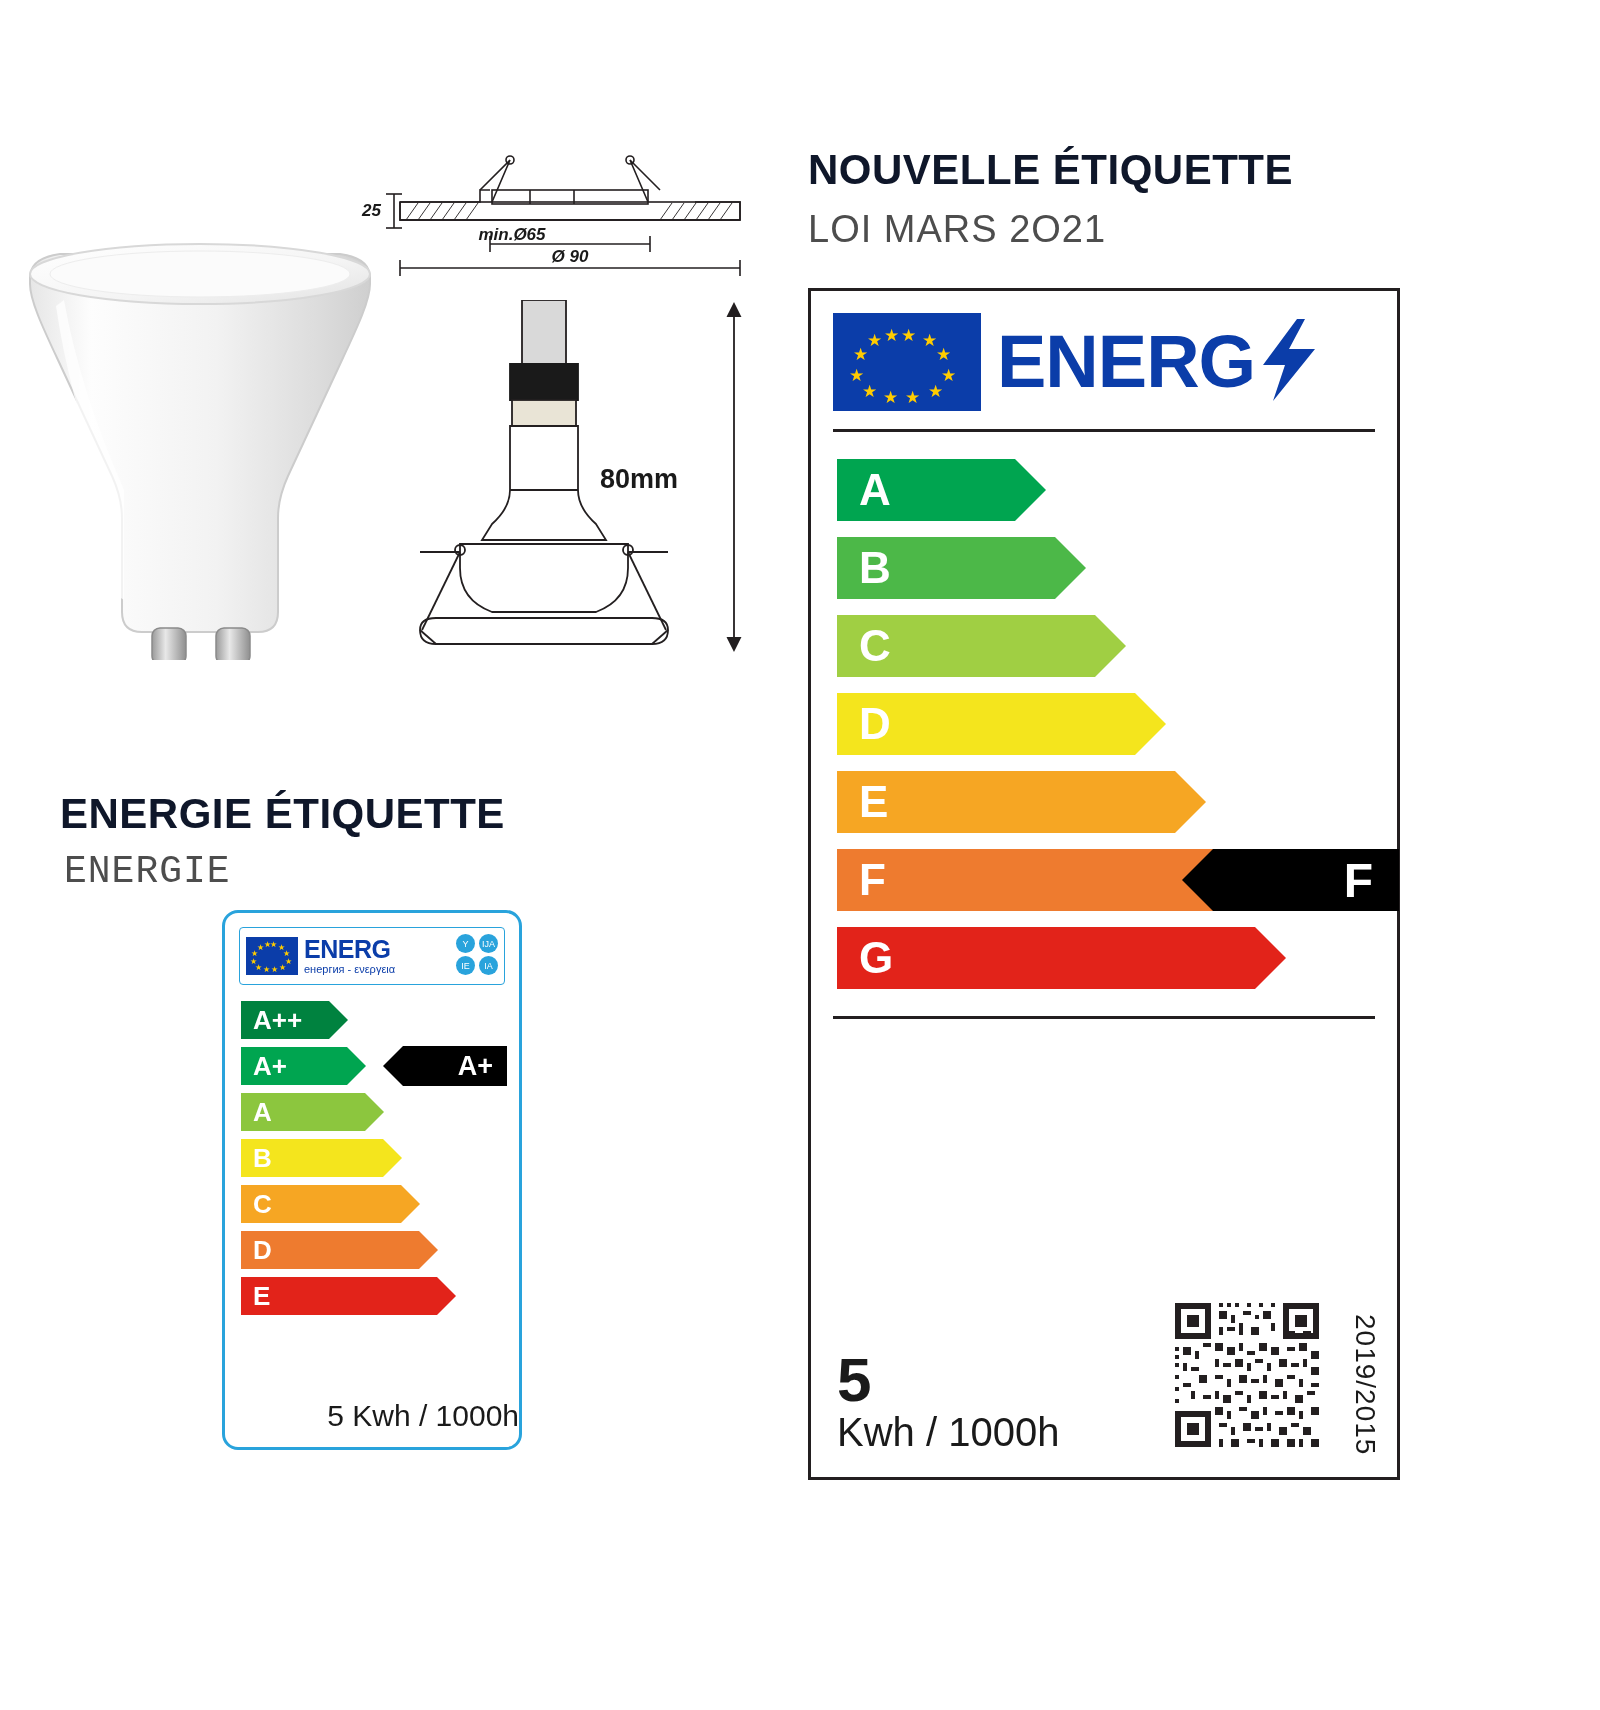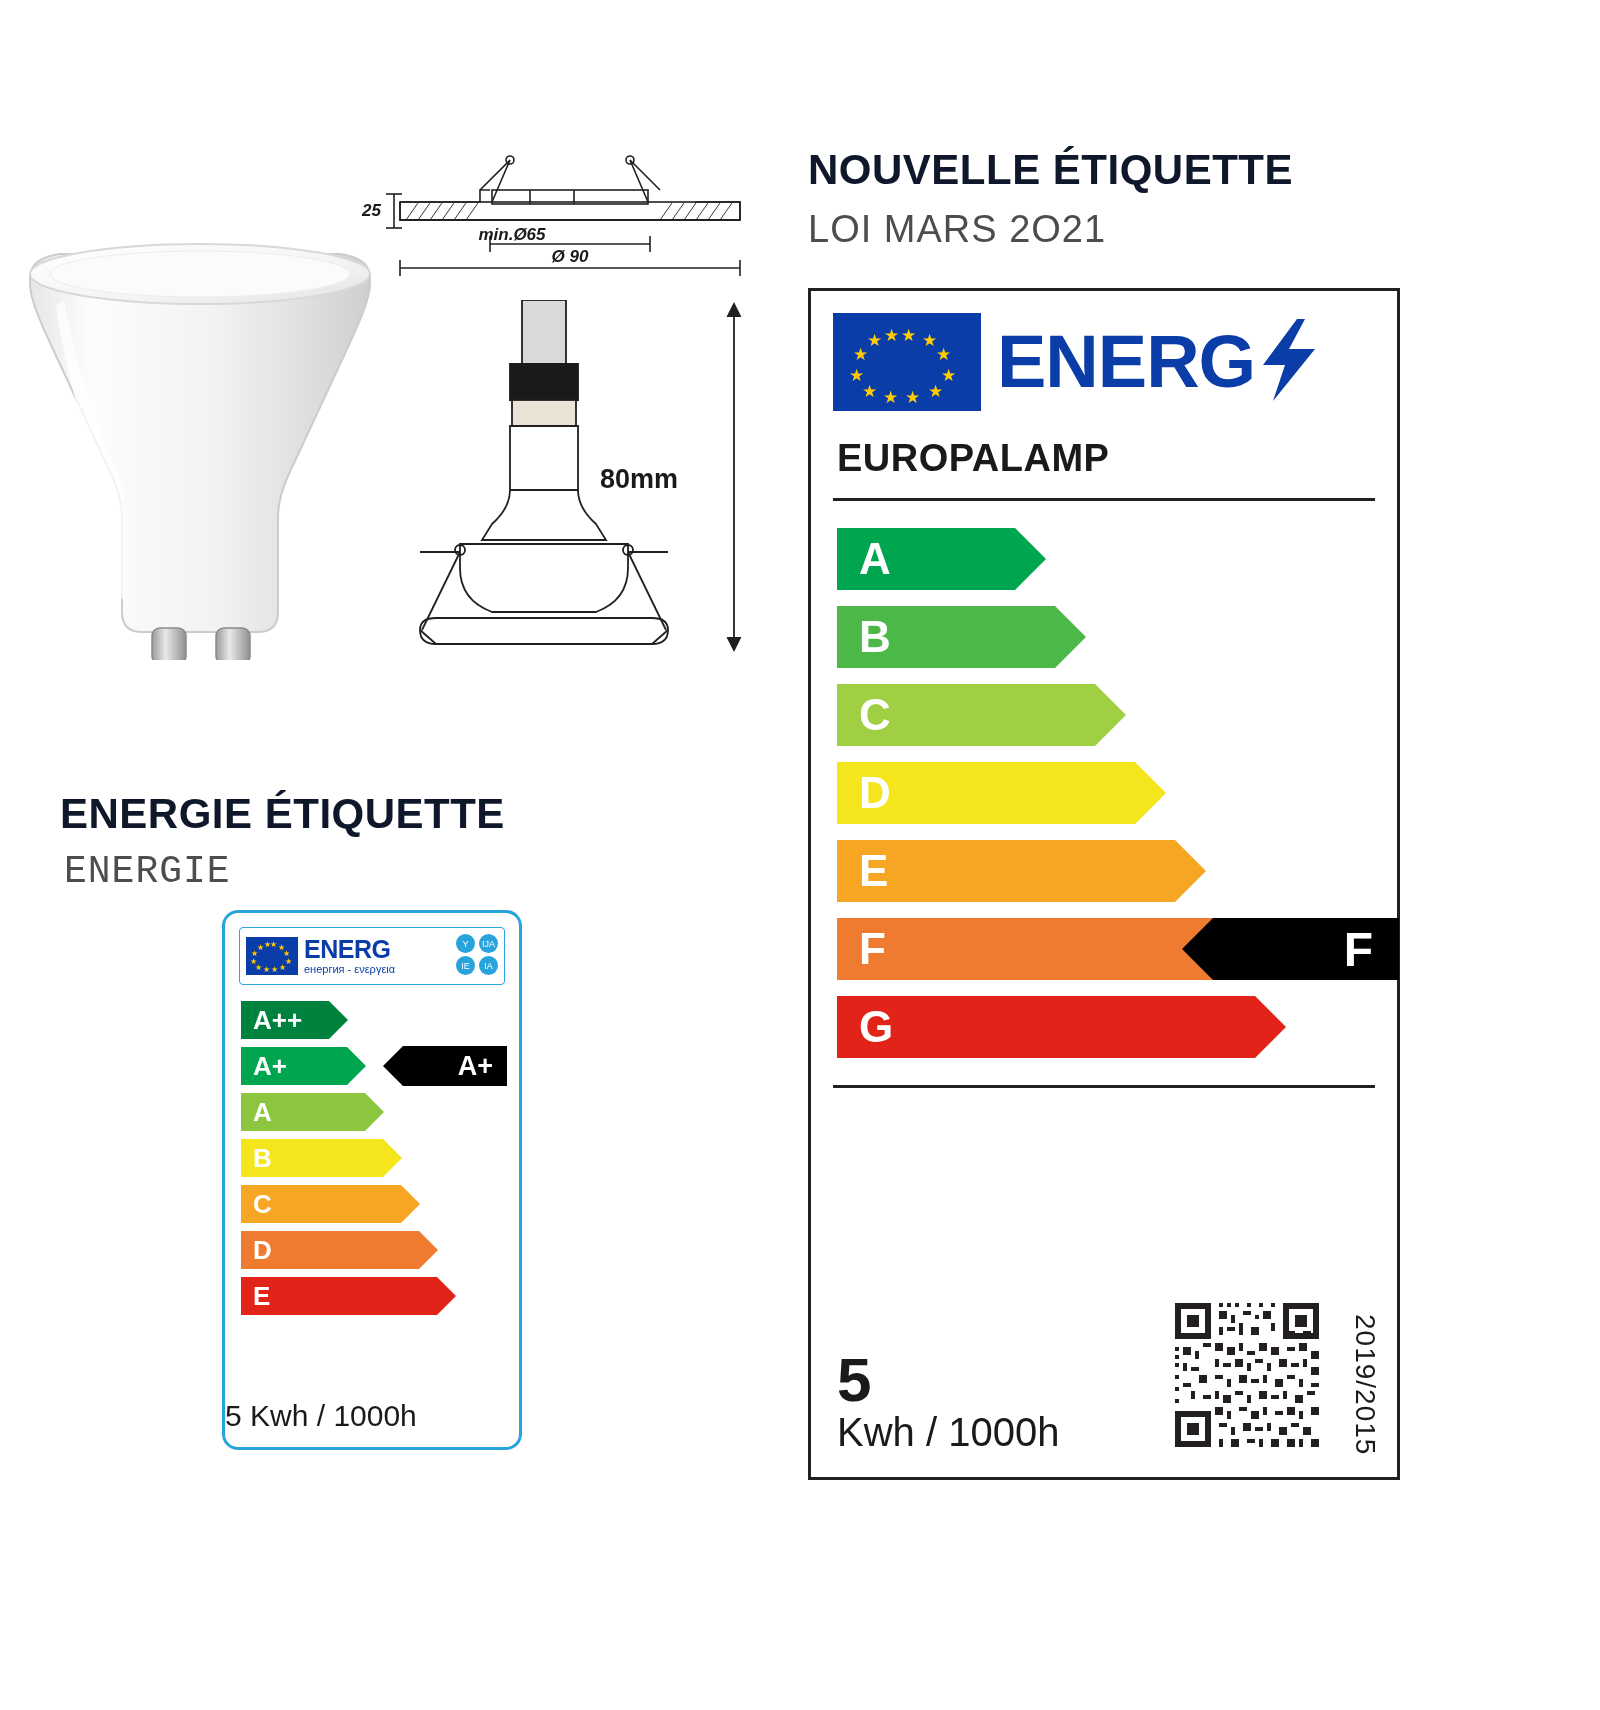--- a/index.html
+++ b/index.html
@@ -163,21 +163,21 @@
     display: flex; align-items: center; justify-content: flex-end;
     padding-right: 14px; width: 104px;
   }
   .old-sel .tip {
     position: absolute; left: -20px; top: 0; width: 0; height: 0;
     border-top: 20px solid transparent; border-bottom: 20px solid transparent;
     border-right: 20px solid #000;
   }
   .old-cons {
     position: absolute; bottom: 14px; left: 0; width: 100%;
-    text-align: left; font-size: 30px; color: #1a1a1a;
+    text-align: right; font-size: 30px; color: #1a1a1a;
   }
 </style>
 </head>
 <body>
 
 <div class="abs head-main" style="left:808px; top:146px; width:592px;">NOUVELLE ÉTIQUETTE</div>
 <div class="abs head-sub" style="left:808px; top:208px; width:592px;">LOI MARS 2O21</div>
 
 <div class="abs head-main" style="left:60px; top:790px; width:630px;">ENERGIE ÉTIQUETTE</div>
 <div class="abs head-sub" style="left:64px; top:850px; width:630px;font-family:Liberation Mono, monospace;">ENERGIE</div>
@@ -320,21 +320,20 @@
       <span class="star" style="left:51px;  top:14px;">★</span>
     </div>
     <div class="energ-text">ENERG</div>
     <div class="bolt-big">
       <svg width="62" height="82" viewBox="0 0 62 82">
         <polygon points="40,0 6,46 28,46 16,82 58,30 32,30 48,0" fill="#0b3da9"></polygon>
       </svg>
     </div>
   </div>
 
-  <div class="brand">EUROPALAMP</div>
   <div class="sep"></div>
 
   <div class="scale">
 
     <div class="bar-row">
       <div class="bar" style="width:178px; background:#00a550;">
         <span>A</span>
         <span class="arrow" style="border-left:31px solid #00a550;"></span>
       </div>
     </div>

